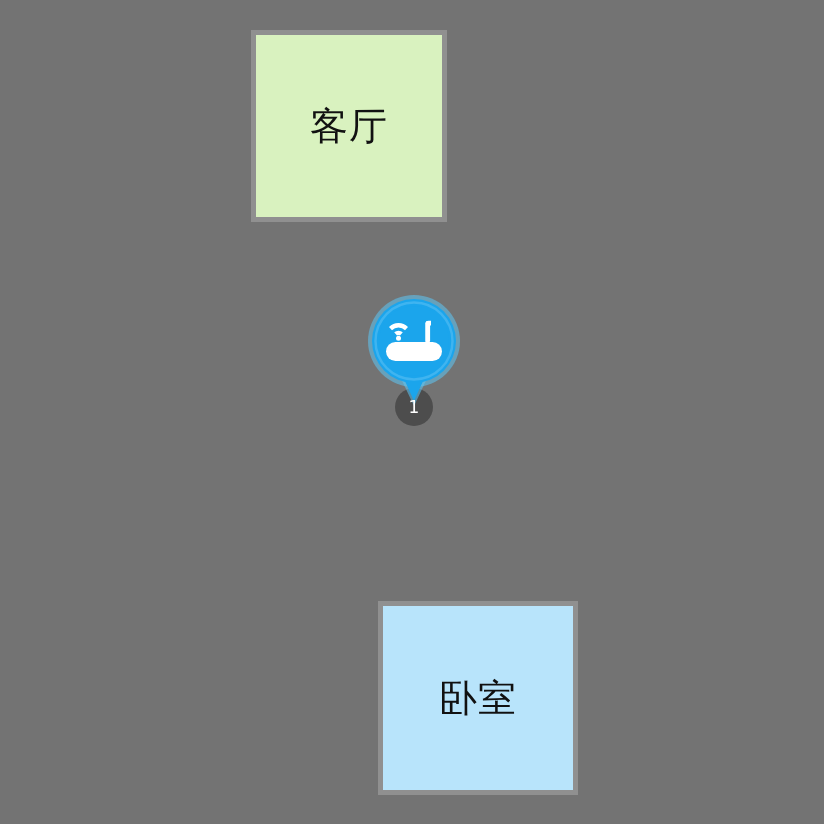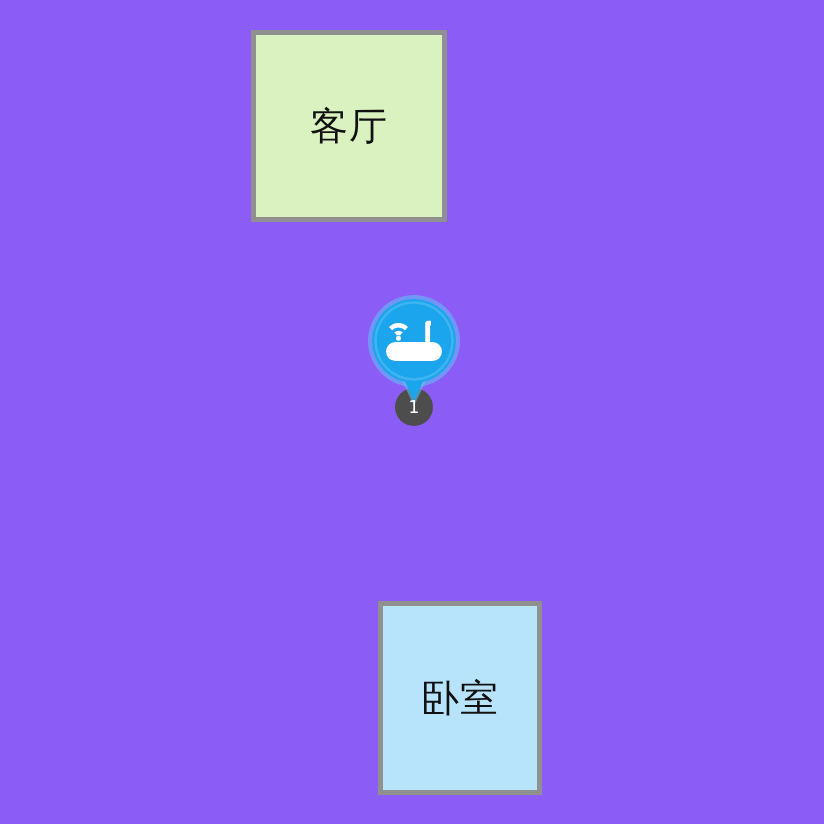--- a/index.html
+++ b/index.html
@@ -79,27 +79,27 @@
     font-family: "DejaVu Sans", "Liberation Sans", sans-serif;
     font-size: 17px;
     color: #ffffff;
     user-select: none;
     pointer-events: none;
   }
 </style>
 </head>
 <body>
 
-<div id="canvas" style="width: 824px; height: 824px; background: #8b5cf6;">
+<div id="canvas" style="width: 824px; height: 824px; background: #737373;">
 
   <div class="room" id="room-living" style="left: 251px; top: 30px; width: 196px; height: 192px; background: rgb(217, 242, 191); border-color: rgb(144, 144, 144);">
     <span class="room-label">客厅</span>
   </div>
 
-  <div class="room" id="room-bedroom" style="left: 378px; top: 601px; width: 164px; height: 194px; background: rgb(184, 228, 251); border-color: rgb(144, 144, 144);">
+  <div class="room" id="room-bedroom" style="left: 378px; top: 601px; width: 200px; height: 194px; background: rgb(184, 228, 251); border-color: rgb(144, 144, 144);">
     <span class="room-label">卧室</span>
   </div>
 
   <div id="router-pin-group" style="left: 368px; top: 294px;">
 
     <svg id="router-pin-svg" viewBox="0 0 92 136">
 
       <circle cx="46" cy="113" r="19" fill="#4d4d4d"></circle>
 
       <g>

